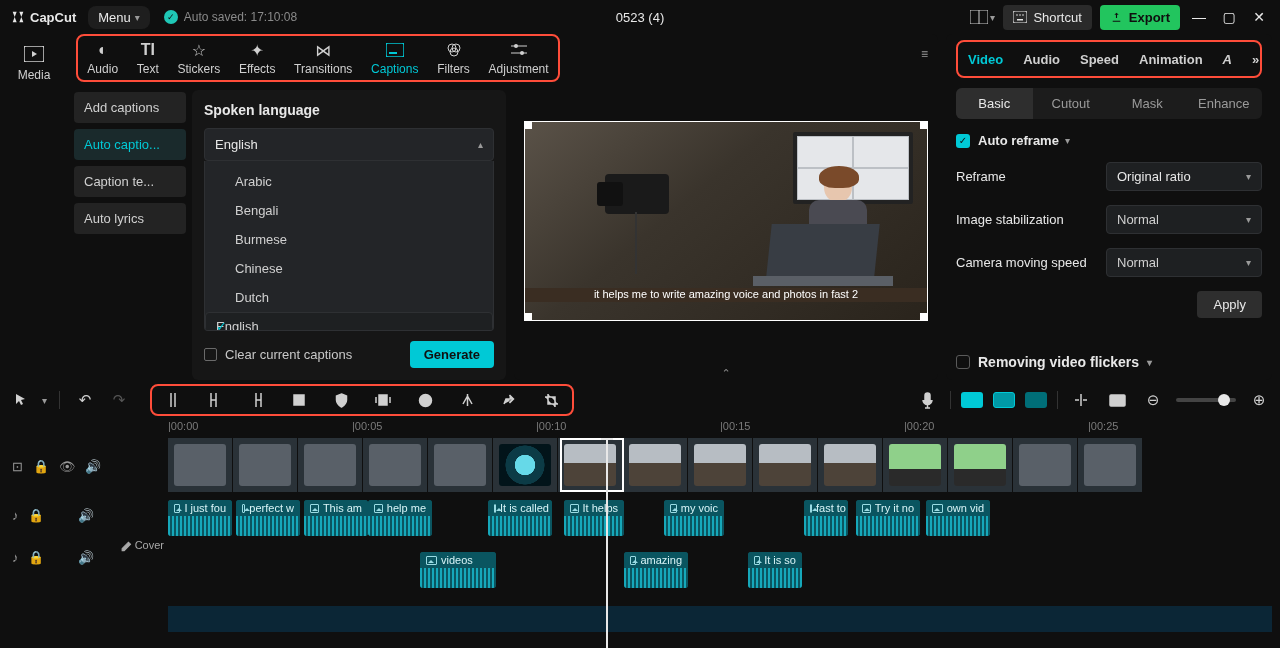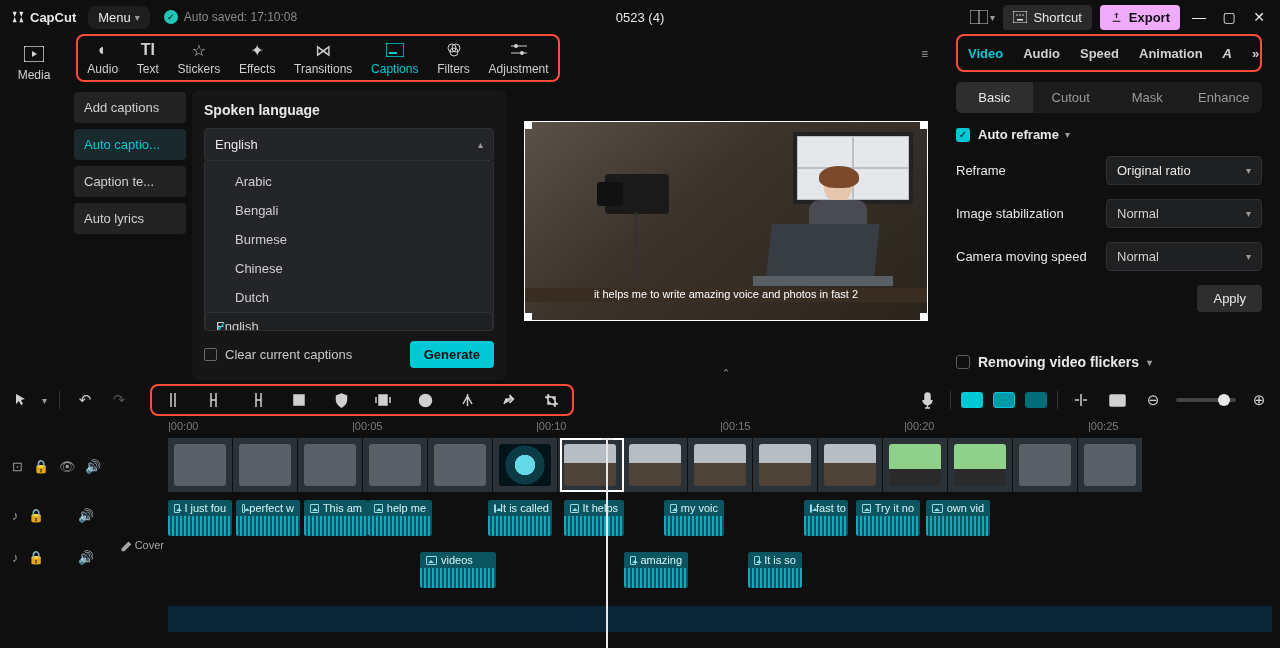--- a/index.html
+++ b/index.html
@@ -6,21 +6,21 @@
 body { background: #0f0f0f; color: #e8e8e8; width: 1280px; height: 648px; overflow: hidden; font-size: 13px; }
 .titlebar { height: 34px; display: flex; align-items: center; padding: 0 10px; background: #0f0f0f; }
 .logo { display: flex; align-items: center; gap: 4px; font-weight: 600; font-size: 13px; }
 .logo-icon { width: 16px; height: 16px; }
 .menu-btn { margin-left: 12px; background: #1e1e1e; border: none; color: #e8e8e8; padding: 4px 10px; border-radius: 8px; font-size: 13px; display: flex; align-items: center; gap: 4px; }
 .autosave { margin-left: 14px; display: flex; align-items: center; gap: 6px; color: #8a8a8a; font-size: 12px; }
 .check-dot { width: 14px; height: 14px; background: #1fc7b6; border-radius: 50%; display: flex; align-items: center; justify-content: center; font-size: 9px; color: #0f0f0f; }
 .proj-title { position: absolute; left: 50%; transform: translateX(-50%); font-size: 13px; }
 .title-right { margin-left: auto; display: flex; align-items: center; gap: 8px; }
 .title-btn { background: #2a2a2a; border: none; color: #e8e8e8; padding: 5px 10px; border-radius: 4px; font-size: 13px; display: flex; align-items: center; gap: 6px; }
-.export-btn { background: #f0abfc; color: #0f0f0f; font-weight: 600; }
+.export-btn { background: #22c55e; color: #0f0f0f; font-weight: 600; }
 .win-ctrl { width: 22px; text-align: center; color: #e8e8e8; font-size: 14px; }
 
 .main-row { display: flex; height: 346px; gap: 8px; padding: 0 8px 0 0; }
 
 
 .left-col { width: 560px; display: flex; }
 .media-tabs { width: 68px; background: #0f0f0f; display: flex; flex-direction: column; align-items: center; padding-top: 4px; }
 .media-tab { display: flex; flex-direction: column; align-items: center; gap: 4px; padding: 6px 0; width: 60px; font-size: 12px; color: #d0d0d0; }
 .media-tab.first { margin-bottom: 6px; }
 .media-tab-icon { font-size: 18px; height: 20px; display: flex; align-items: center; justify-content: center; }
@@ -67,21 +67,21 @@
 .desk { position:absolute; left:0; right:0; bottom:18px; height:14px; background:#3a2d22; }
 .cap-text { position: absolute; bottom: 20px; left: 0; right: 0; text-align: center; color: #fff; font-size: 11px; pointer-events:none; }
 .player-ftr { height: 42px; display: flex; align-items: center; gap: 10px; font-size: 13px; }
 .tc-cur { color: #00c9d6; }
 .tc-dur { color: #9a9a9a; margin-left: 6px; }
 .pf-right { margin-left: auto; display: flex; align-items: center; gap: 12px; color: #c8c8c8; }
 .ratio-box { border: 1px solid #888; padding: 1px 4px; font-size: 11px; border-radius: 2px; }
 
 
 .inspector { width: 326px; background: #0f0f0f; border-radius: 6px; display: flex; flex-direction: column; padding: 0 10px 10px; }
-.insp-tabs { height: 38px; border: 2px solid #ff4d3a; border-radius: 8px; display: flex; align-items: center; padding: 13px 10px; gap: 20px; font-size: 13px; font-weight: 600; }
+.insp-tabs { height: 38px; border: 2px solid #ff4d3a; border-radius: 8px; margin-top: 6px; display: flex; align-items: center; padding: 13px 10px; gap: 20px; font-size: 13px; font-weight: 600; }
 .insp-tab { color: #d0d0d0; }
 .insp-tab.active { color: #00c9d6; }
 .insp-ovf { margin-left: auto; color: #d0d0d0; }
 .insp-sub { display: flex; background: #1c1c1c; border-radius: 6px; margin-top: 10px; overflow: hidden; }
 .insp-sub div { flex: 1; text-align: center; padding: 8px 0; font-size: 13px; color: #9a9a9a; }
 .insp-sub .on { background: #2e2e2e; color: #e8e8e8; }
 .insp-body { margin-top: 14px; display: flex; flex-direction: column; gap: 14px; font-size: 13px; }
 .row { display: flex; align-items: center; justify-content: space-between; }
 .chkb { width: 14px; height: 14px; background: #00c9d6; border-radius: 3px; display: inline-flex; align-items: center; justify-content: center; font-size: 10px; color: #0f0f0f; margin-right: 8px; }
 .sel { background: #1e2022; border: 1px solid #2e3033; border-radius: 4px; padding: 6px 10px; min-width: 156px; display: flex; justify-content: space-between; align-items: center; font-size: 13px; color: #d0d0d0; }

